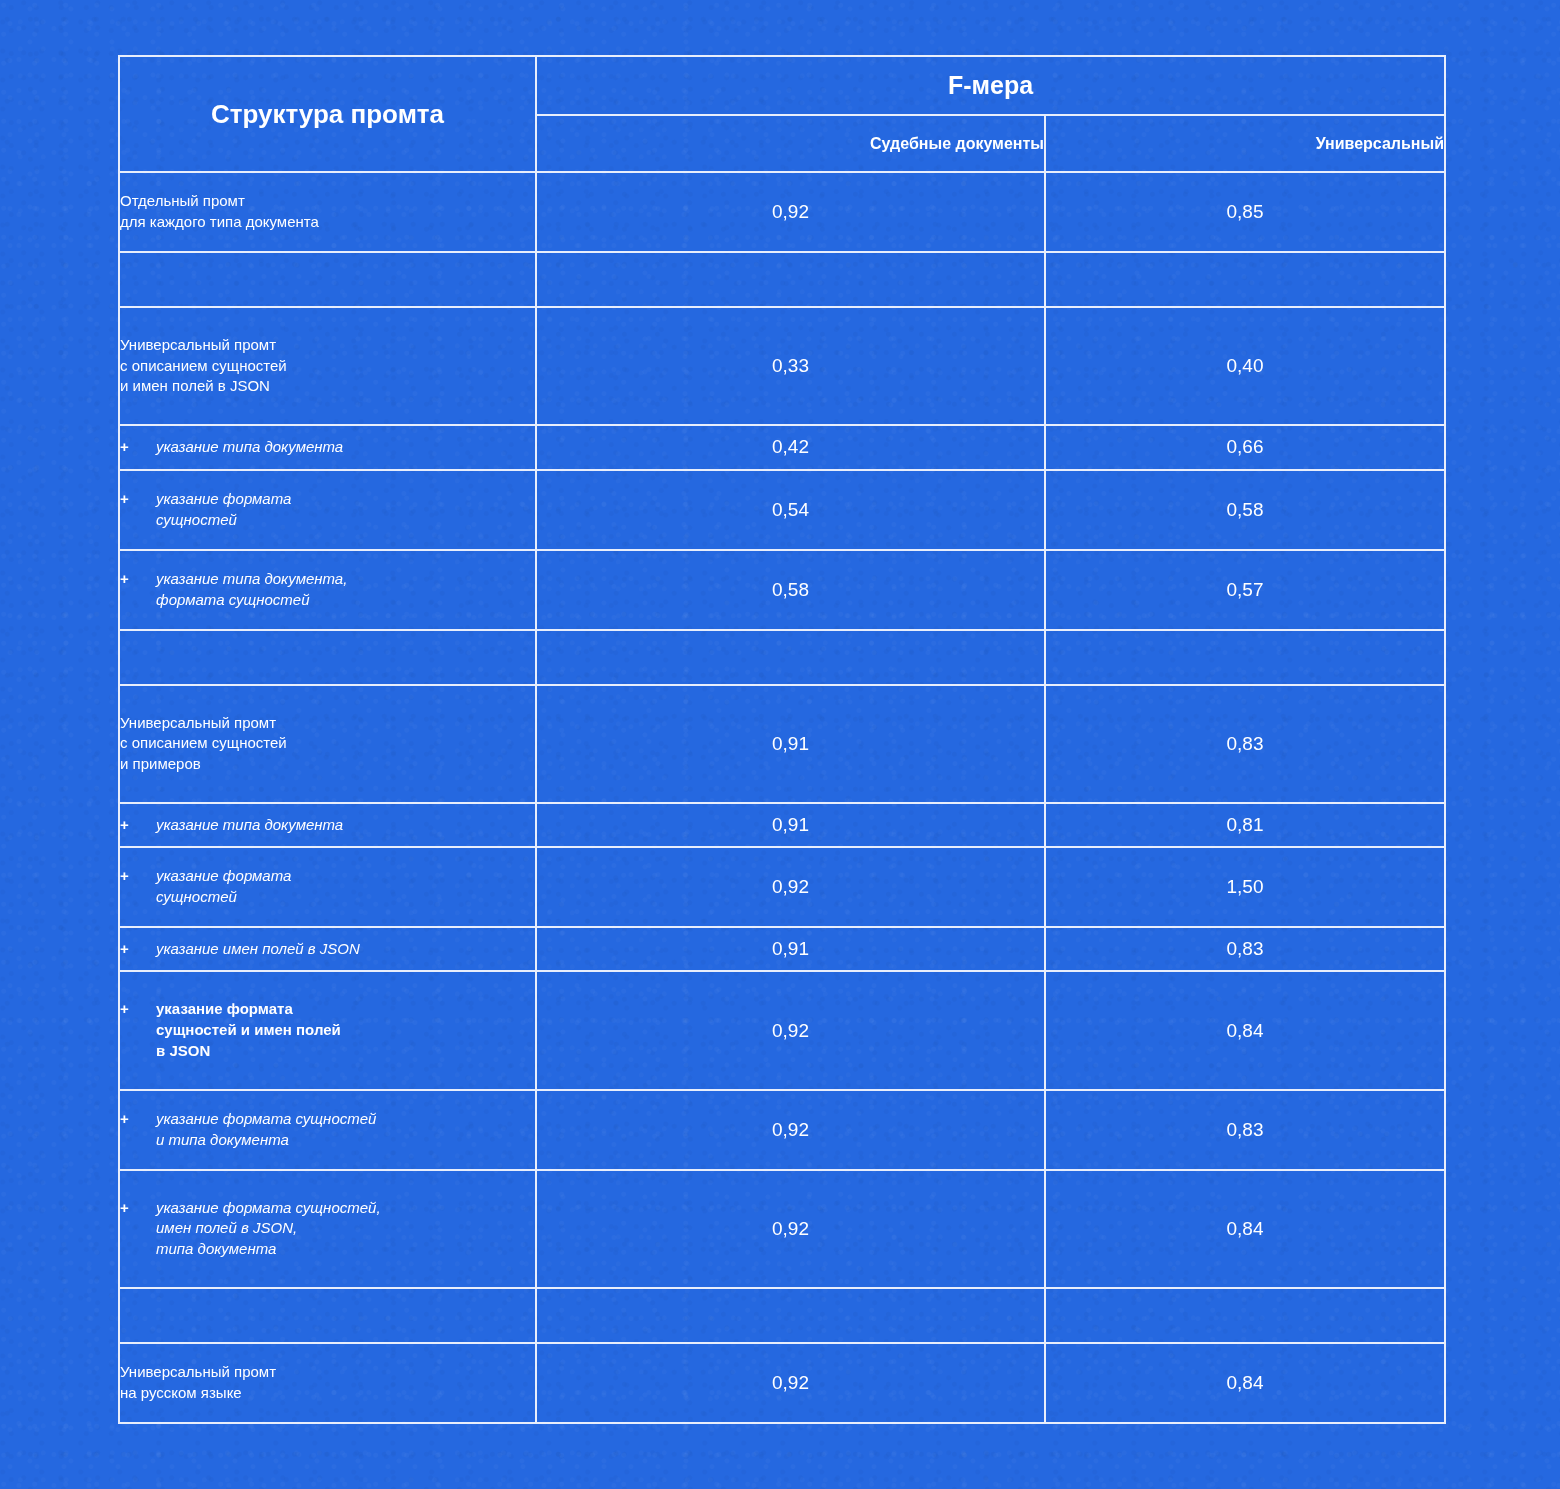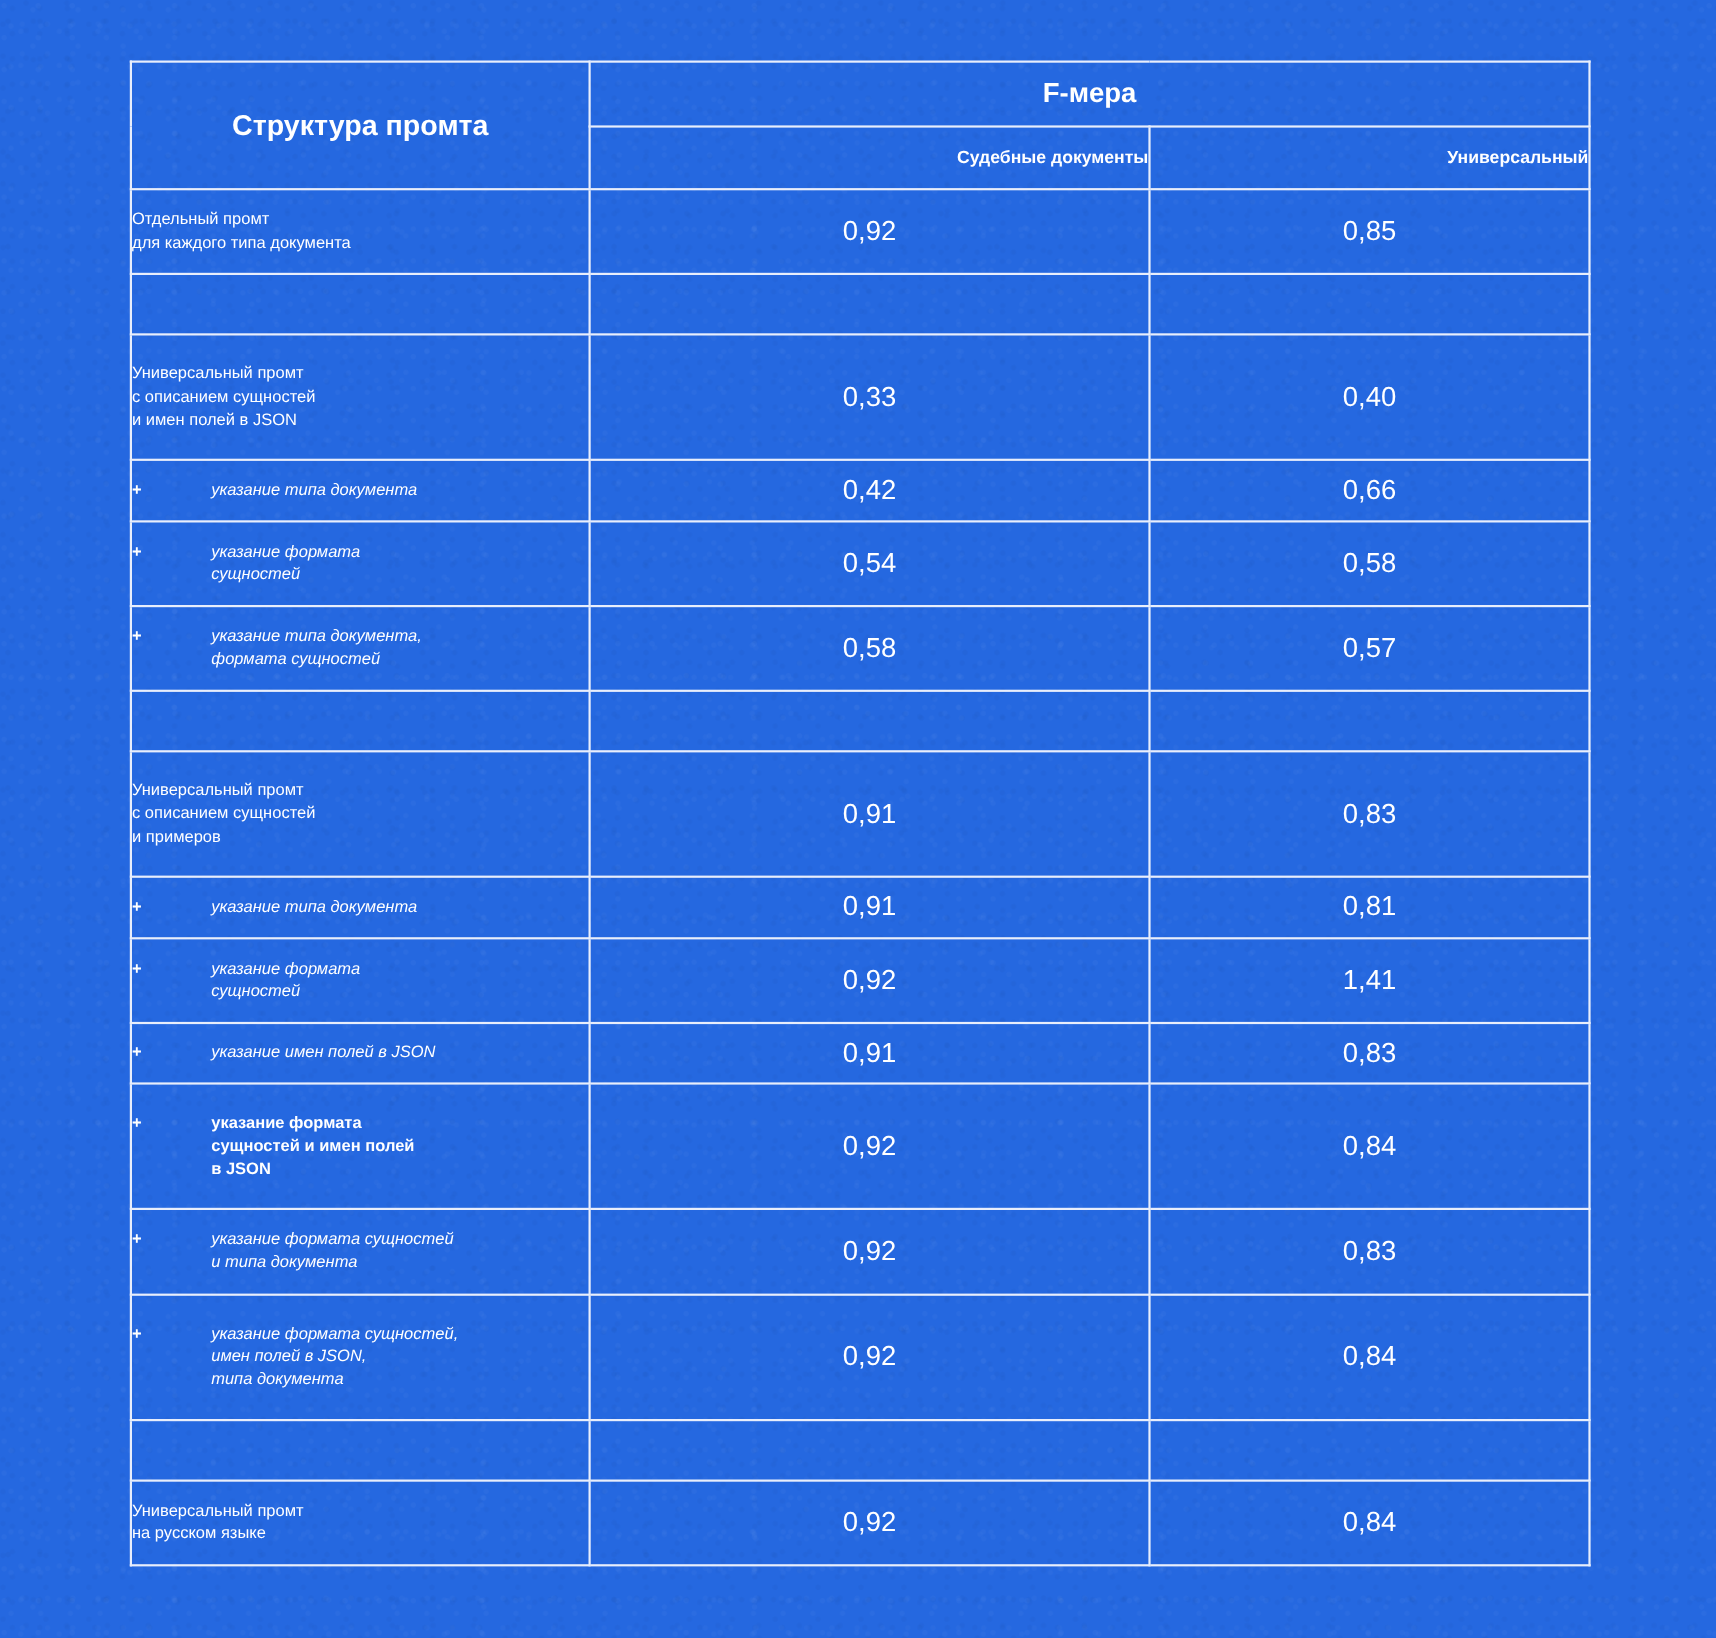--- a/index.html
+++ b/index.html
@@ -104,30 +104,29 @@
     width: 36px;
     font-style: normal;
     font-weight: bold;
     vertical-align: top;
   }
   td.label.bold .plus { font-weight: bold; }
   td.label .txt {
     display: inline-block;
     vertical-align: top;
     white-space: pre-line;
-    margin-left: 36px;
   }
   td.label .plain {
     display: block;
     white-space: pre-line;
   }
 
   td.value {
     text-align: center;
-    font-size: 25px;
+    font-size: 19px;
     font-weight: normal;
   }
 
   tr.spacer td { height: 53px; }
   tr.spacer td.label,
   tr.spacer td.value { padding: 0; }
 </style>
 </head>
 <body>
 
@@ -206,21 +205,21 @@
         </tr>
         <tr>
           <td class="label italic"><span class="plus">+</span><span class="txt">указание типа документа</span></td>
           <td class="value">0,91</td>
           <td class="value">0,81</td>
         </tr>
         <tr>
           <td class="label italic"><span class="plus">+</span><span class="txt">указание формата
 сущностей</span></td>
           <td class="value">0,92</td>
-          <td class="value">1,41</td>
+          <td class="value">1,50</td>
         </tr>
         <tr>
           <td class="label italic"><span class="plus">+</span><span class="txt">указание имен полей в JSON</span></td>
           <td class="value">0,91</td>
           <td class="value">0,83</td>
         </tr>
         <tr>
           <td class="label bold"><span class="plus">+</span><span class="txt">указание формата
 сущностей и имен полей
 в JSON</span></td>

